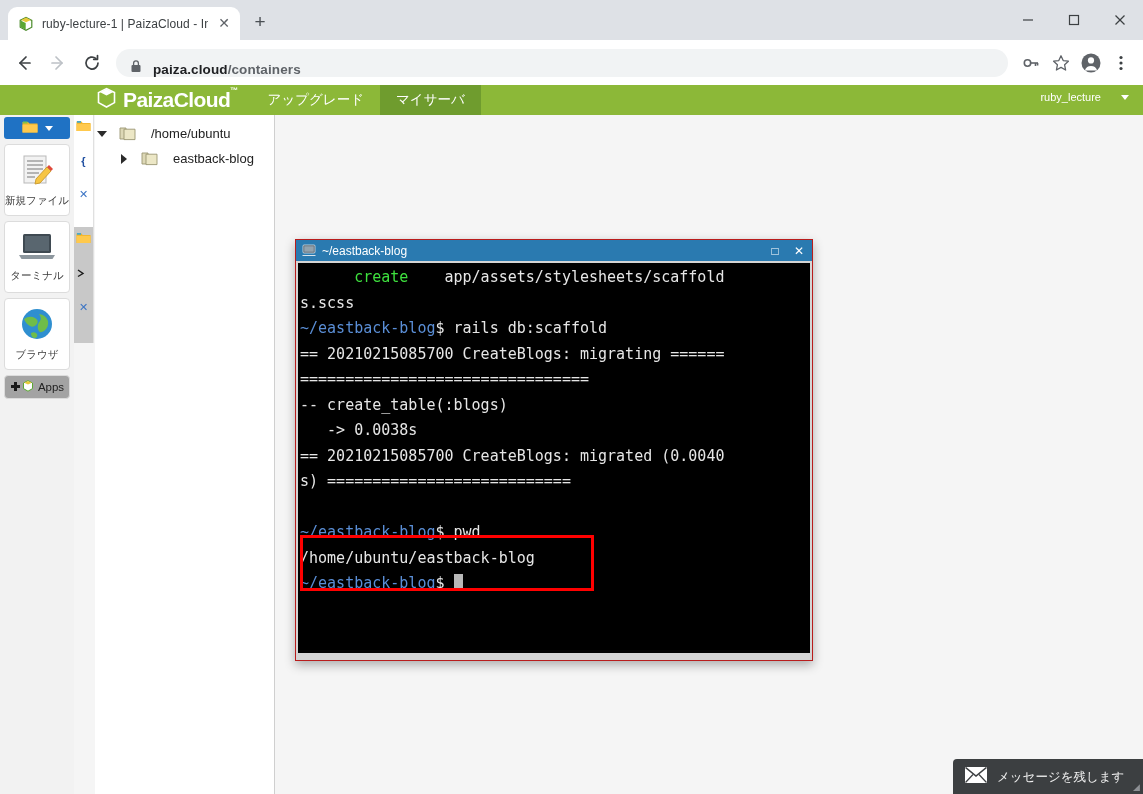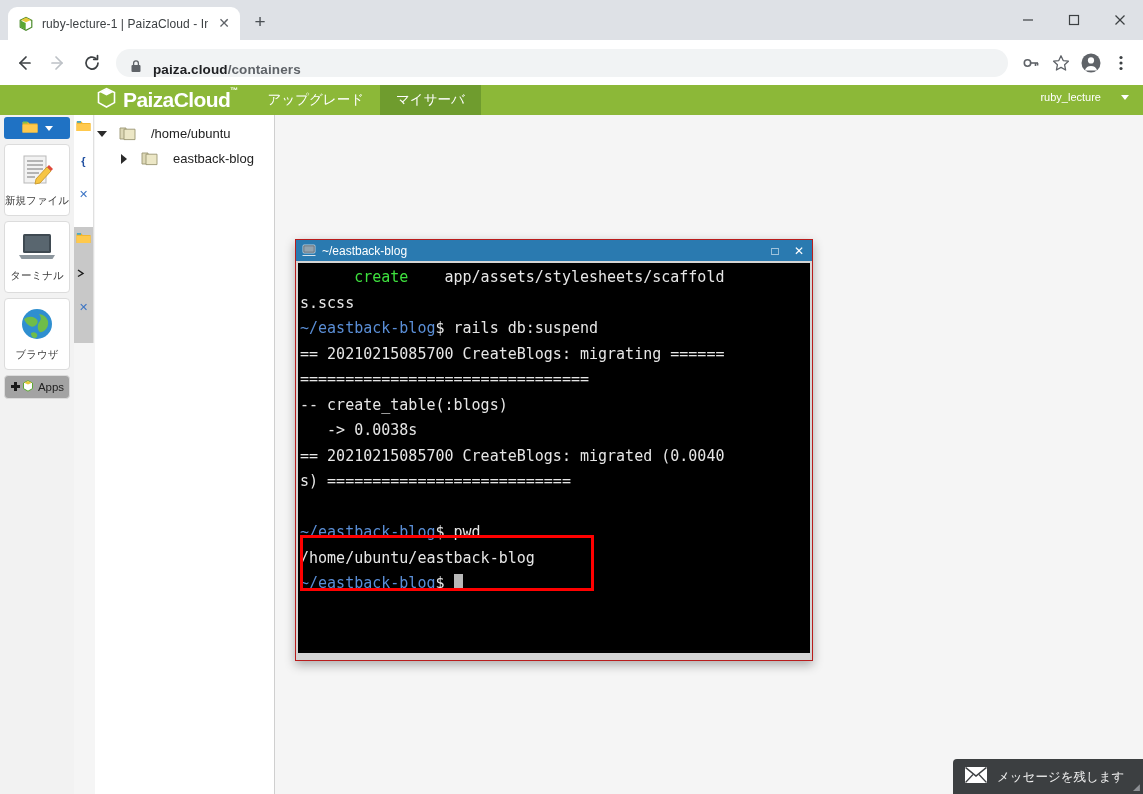--- a/index.html
+++ b/index.html
@@ -441,21 +441,21 @@
           </svg>
         </span>
         <span class="term-title-text">~/eastback-blog</span>
         <span class="term-btn">□</span>
         <span class="term-btn">✕</span>
       </div>
       <div class="term-body">
         <div id="term-lines">
             <div class="term-line"><span class="c-white">      </span><span class="c-green">create</span><span class="c-white">    app/assets/stylesheets/scaffold</span></div>
             <div class="term-line"><span class="c-white">s.scss</span></div>
-            <div class="term-line"><span class="c-blue">~/eastback-blog</span><span class="c-white">$ rails db:suspend</span></div>
+            <div class="term-line"><span class="c-blue">~/eastback-blog</span><span class="c-white">$ rails db:scaffold</span></div>
             <div class="term-line"><span class="c-white">== 20210215085700 CreateBlogs: migrating ======</span></div>
             <div class="term-line"><span class="c-white">================================</span></div>
             <div class="term-line"><span class="c-white">-- create_table(:blogs)</span></div>
             <div class="term-line"><span class="c-white">   -&gt; 0.0038s</span></div>
             <div class="term-line"><span class="c-white">== 20210215085700 CreateBlogs: migrated (0.0040</span></div>
             <div class="term-line"><span class="c-white">s) ===========================</span></div>
             <div class="term-line">&nbsp;</div>
             <div class="term-line"><span class="c-blue">~/eastback-blog</span><span class="c-white">$ pwd</span></div>
             <div class="term-line"><span class="c-white">/home/ubuntu/eastback-blog</span></div>
             <div class="term-line"><span class="c-blue">~/eastback-blog</span><span class="c-white">$ </span><span class="cursor"></span></div>

